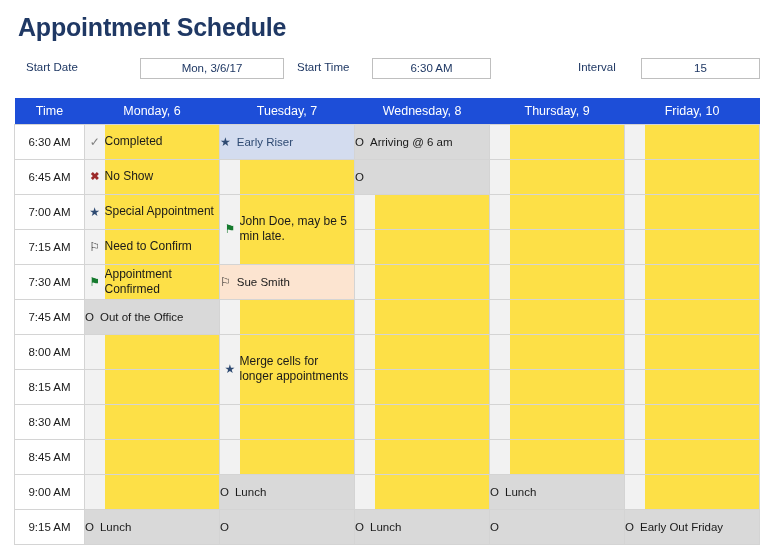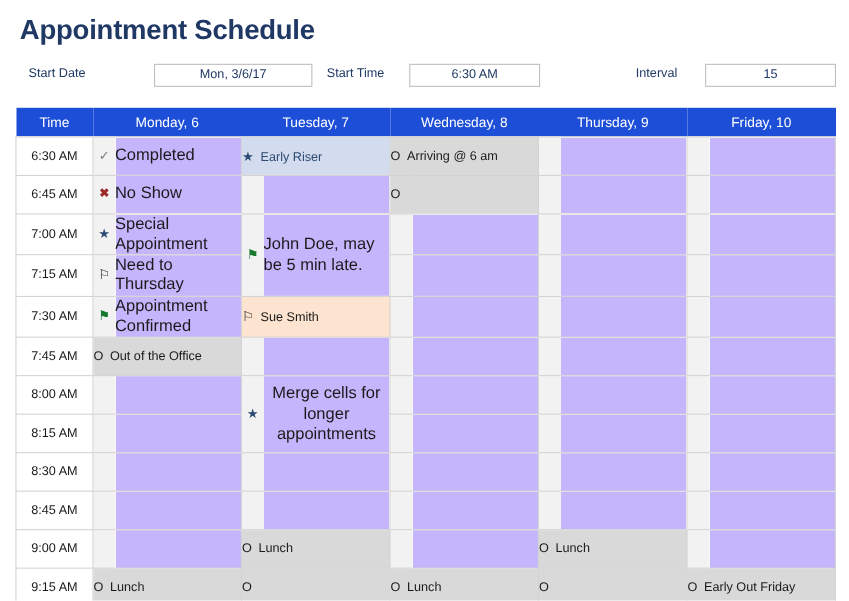--- a/index.html
+++ b/index.html
@@ -104,25 +104,25 @@
     border: 1px solid #d4d4d4;
     border-right: none;
     text-align: center;
     font-size: 11px;
     line-height: 1;
     vertical-align: middle;
   }
   
   td.text-cell {
     height: 35px;
-    background: #c4b5fd;
+    background: #fde047;
     border: 1px solid #d4d4d4;
     border-left: none;
     padding-left: 5px;
-    font-size: 15px;
+    font-size: 12px;
     color: #1a1a1a;
     line-height: 1.22;
     overflow: hidden;
   }
 
   
   td.merged-cell {
     border: 1px solid #d4d4d4;
     height: 19px;
     font-size: 11.5px;
@@ -143,21 +143,21 @@
   .fg-green { color: #2f7a34; }
   .fg-black { color: #1a1a1a; }
 
   .ic-check { color: #808080; font-size: 12px; }
   .ic-x     { color: #9c2a2a; font-size: 11px; font-weight: bold; }
   .ic-star  { color: #2e4a72; font-size: 12px; }
   .ic-flag-o{ color: #1a1a1a; font-size: 12px; }
   .ic-flag-f{ color: #157a2e; font-size: 12px; }
   .ic-o     { color: #1a1a1a; font-size: 11.5px; }
 
-  .center-txt { text-align: center; padding-left: 0; padding-right: 2px; }
+  .center-txt { text-align: left; padding-left: 0; padding-right: 2px; }
 
   td.icon-cell.tinted { border-right: none; }
 </style>
 </head>
 <body>
 
 <div id="app">
 
   <div class="page-title">Appointment Schedule</div>
 
@@ -230,21 +230,21 @@
             <td class="icon-cell"></td>
             <td class="text-cell bg-white"></td>
             <td class="icon-cell"></td>
             <td class="text-cell bg-white"></td>
             <td class="icon-cell"></td>
             <td class="text-cell bg-white"></td>
           </tr>
           <tr>
             <td class="time-cell">7:15 AM</td>
             <td class="icon-cell tinted bg-peach"><span class="ic-flag-o">⚐</span></td>
-            <td class="text-cell bg-peach fg-black">Need to Thursday</td>
+            <td class="text-cell bg-peach fg-black">Need to Confirm</td>
             <td class="icon-cell"></td>
             <td class="text-cell bg-white"></td>
             <td class="icon-cell"></td>
             <td class="text-cell bg-white"></td>
             <td class="icon-cell"></td>
             <td class="text-cell bg-white"></td>
           </tr>
           <tr>
             <td class="time-cell">7:30 AM</td>
             <td class="icon-cell tinted bg-green"><span class="ic-flag-f">⚑</span></td>

